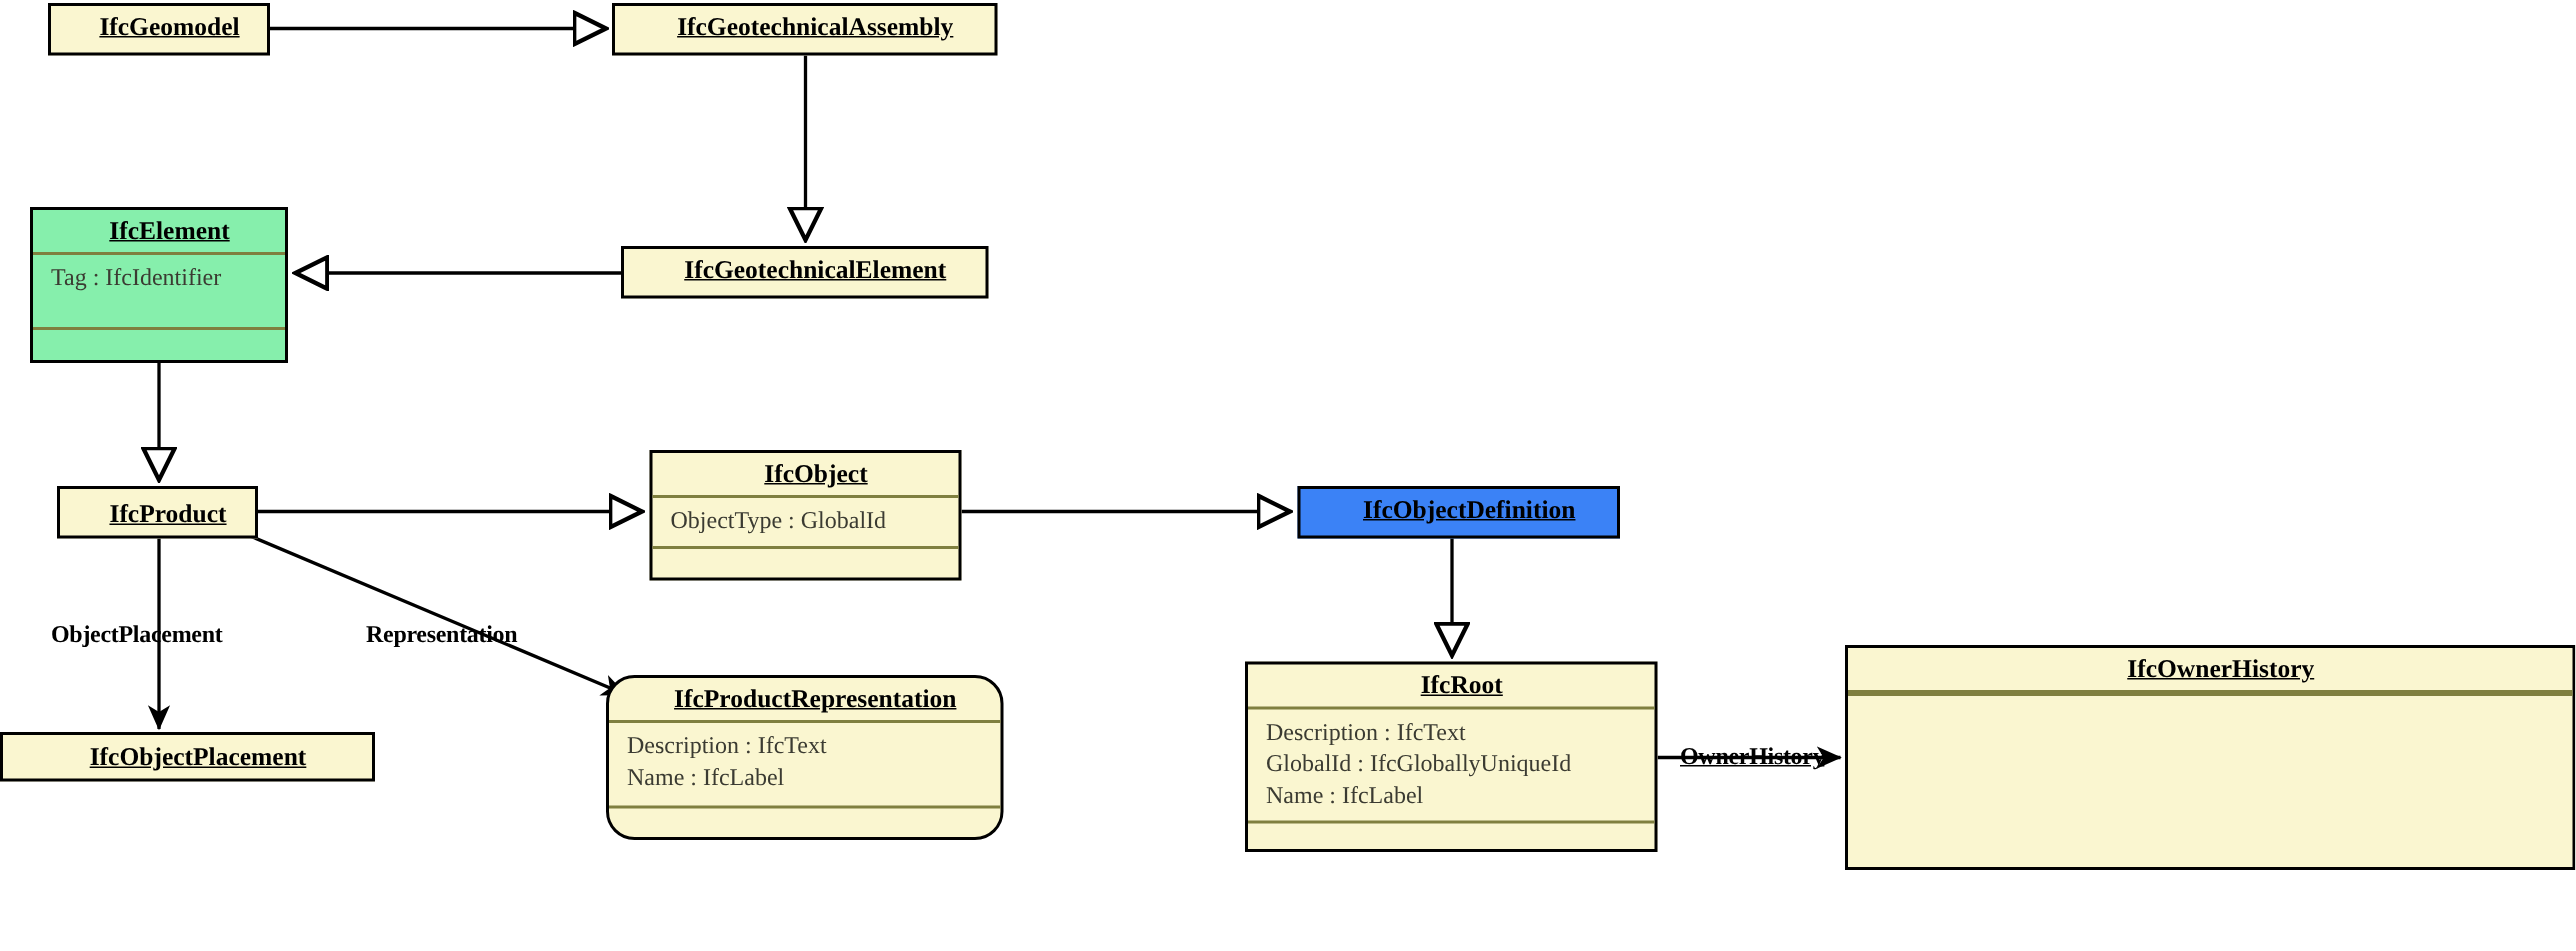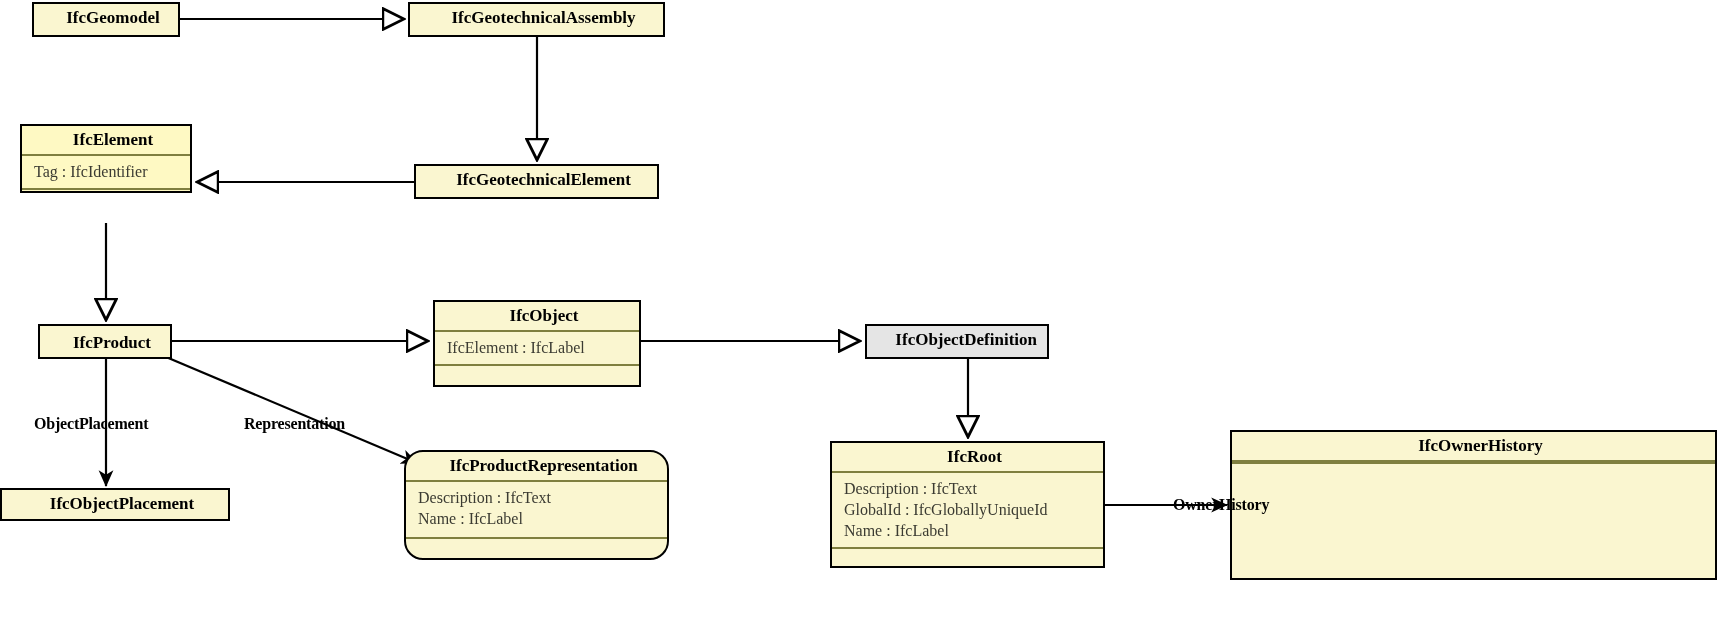--- a/index.html
+++ b/index.html
@@ -33,20 +33,21 @@
     flex-direction: column;
   }
   .uml-title {
     text-align: center;
     font-weight: bold;
     font-size: 17px;
     color: #000000;
     padding: 5px 10px 6px 24px;
     white-space: nowrap;
     line-height: 1.0;
+    text-decoration: underline;
   }
   .uml-sep {
     height: 2px;
     background: #7F7F3F;
     width: 100%;
     flex: none;
   }
   .uml-attrs {
     padding: 5px 12px 6px 12px;
     font-size: 16px;
@@ -105,48 +106,48 @@
     <line x1="1105" y1="505" x2="1227" y2="505" stroke="#000000" stroke-width="2.2" marker-end="url(#solid-arrow)"></line>
   </svg>
 
   <div id="nodes-layer">
       <div class="uml-class" style="left: 32px; top: 2px; width: 148px; height: 35px; background: rgb(250, 246, 208); border-color: rgb(0, 0, 0);">
         <div class="uml-title">IfcGeomodel</div>
       </div>
       <div class="uml-class" style="left: 408px; top: 2px; width: 257px; height: 35px; background: rgb(250, 246, 208); border-color: rgb(0, 0, 0);">
         <div class="uml-title">IfcGeotechnicalAssembly</div>
       </div>
-      <div class="uml-class" style="left: 20px; top: 124px; width: 172px; height: 69px; background: #fef9c3; border-color: rgb(0, 0, 0);">
+      <div class="uml-class" style="left: 20px; top: 138px; width: 172px; height: 104px; background: #86efac; border-color: rgb(0, 0, 0);">
         <div class="uml-title">IfcElement</div>
         <div class="uml-sep" style="background: rgb(127, 127, 63);"></div>
         <div class="uml-attrs" style="color: rgb(59, 59, 50); flex: 1 1 auto;">
           <span class="attr">Tag : IfcIdentifier</span>
         </div>
         <div class="uml-sep" style="background: rgb(127, 127, 63);"></div>
         <div class="uml-ops" style="flex: 1 1 auto;"></div>
       </div>
       <div class="uml-class" style="left: 414px; top: 164px; width: 245px; height: 35px; background: rgb(250, 246, 208); border-color: rgb(0, 0, 0);">
         <div class="uml-title">IfcGeotechnicalElement</div>
       </div>
       <div class="uml-class" style="left: 38px; top: 324px; width: 134px; height: 35px; background: rgb(250, 246, 208); border-color: rgb(0, 0, 0); justify-content: flex-end;">
         <div class="uml-title">IfcProduct</div>
       </div>
       <div class="uml-class" style="left: 433px; top: 300px; width: 208px; height: 87px; background: rgb(250, 246, 208); border-color: rgb(0, 0, 0);">
         <div class="uml-title">IfcObject</div>
         <div class="uml-sep" style="background: rgb(127, 127, 63);"></div>
         <div class="uml-attrs" style="color: rgb(59, 59, 50); flex: 1 1 auto;">
-          <span class="attr">IfcElement : IfcLabel</span>
+          <span class="attr">ObjectType : GlobalId</span>
         </div>
         <div class="uml-sep" style="background: rgb(127, 127, 63);"></div>
         <div class="uml-ops" style="flex: 1 1 auto;"></div>
       </div>
-      <div class="uml-class" style="left: 865px; top: 324px; width: 184px; height: 35px; background: #e5e5e5; border-color: rgb(0, 0, 0); align-items: flex-end;">
+      <div class="uml-class" style="left: 865px; top: 324px; width: 215px; height: 35px; background: #3b82f6; border-color: rgb(0, 0, 0);">
         <div class="uml-title">IfcObjectDefinition</div>
       </div>
-      <div class="uml-class" style="left: 0px; top: 488px; width: 230px; height: 33px; background: rgb(250, 246, 208); border-color: rgb(0, 0, 0);">
+      <div class="uml-class" style="left: 0px; top: 488px; width: 250px; height: 33px; background: rgb(250, 246, 208); border-color: rgb(0, 0, 0); justify-content: center;">
         <div class="uml-title">IfcObjectPlacement</div>
       </div>
       <div class="uml-class" style="left: 404px; top: 450px; width: 265px; height: 110px; background: rgb(250, 246, 208); border-color: rgb(0, 0, 0); border-radius: 19px;">
         <div class="uml-title">IfcProductRepresentation</div>
         <div class="uml-sep" style="background: rgb(127, 127, 63);"></div>
         <div class="uml-attrs" style="color: rgb(59, 59, 50); flex: 1 1 auto;">
           <span class="attr">Description : IfcText</span>
           <span class="attr">Name : IfcLabel</span>
         </div>
         <div class="uml-sep" style="background: rgb(127, 127, 63);"></div>
@@ -164,16 +165,16 @@
         <div class="uml-ops" style="flex: 1 1 auto;"></div>
       </div>
       <div class="uml-class" style="left: 1230px; top: 430px; width: 487px; height: 150px; background: rgb(250, 246, 208); border-color: rgb(0, 0, 0);">
         <div class="uml-title">IfcOwnerHistory</div>
         <div class="uml-sep" style="background: rgb(127, 127, 63);"></div>
         <div class="uml-sep" style="background: rgb(127, 127, 63);"></div>
         <div class="uml-ops" style="flex: 1 1 auto;"></div>
       </div>
       <div class="edge-label" style="left: 34px; top: 398px; color: rgb(0, 0, 0);">ObjectPlacement</div>
       <div class="edge-label" style="left: 244px; top: 398px; color: rgb(0, 0, 0);">Representation</div>
-      <div class="edge-label" style="left: 1173px; top: 479px; color: rgb(0, 0, 0);">OwnerHistory</div>
+      <div class="edge-label" style="left: 1120px; top: 479px; color: rgb(0, 0, 0); text-decoration: underline;">OwnerHistory</div>
     </div>
 
 </div>
 
 </body></html>

